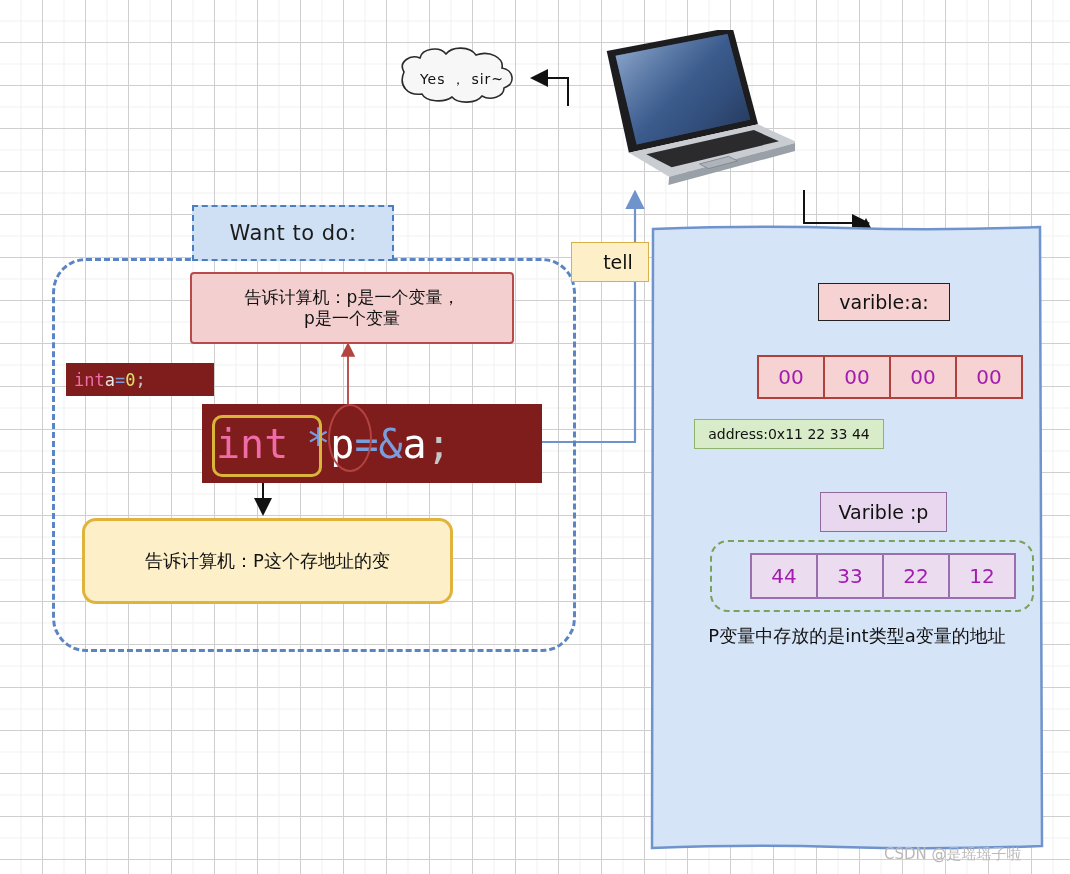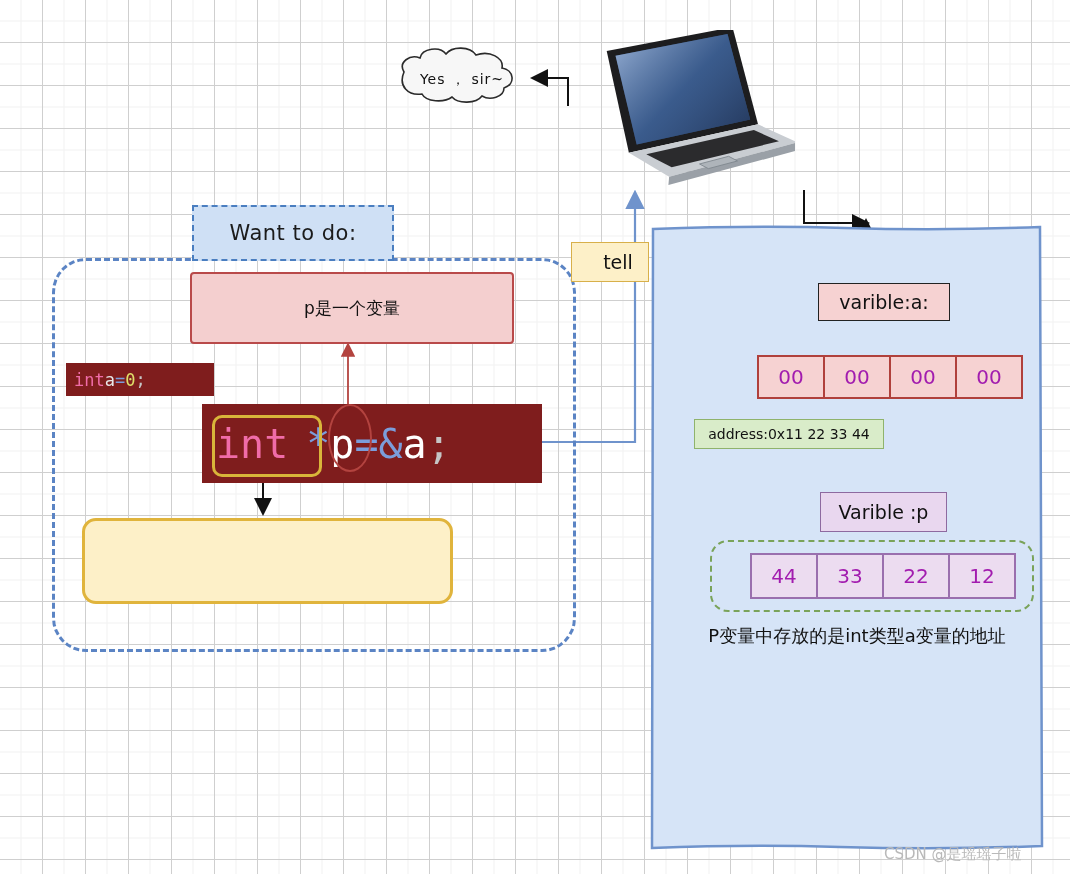--- a/index.html
+++ b/index.html
@@ -235,24 +235,26 @@
   </g>
 </svg>
 
 <div class="abs" id="outer-dashed"></div>
 
 <div class="abs" id="want-box">
   <span class="t">Want to do:</span>
 </div>
 
 <div class="abs" id="pink-note">
+  <span class="t">告诉计算机：p是一个变量，</span>
   <span class="t">p是一个变量</span>
 </div>
 
 <div class="abs" id="yellow-note">
+  <span class="t">告诉计算机：P这个存地址的变</span>
 </div>
 
 <div class="abs code" id="code-small">
   <span class="kw">int</span>
     <span> </span>
     <span class="id">a</span>
     <span class="op">=</span>
     <span class="num">0</span>
     <span class="pn">;</span>
 </div>

